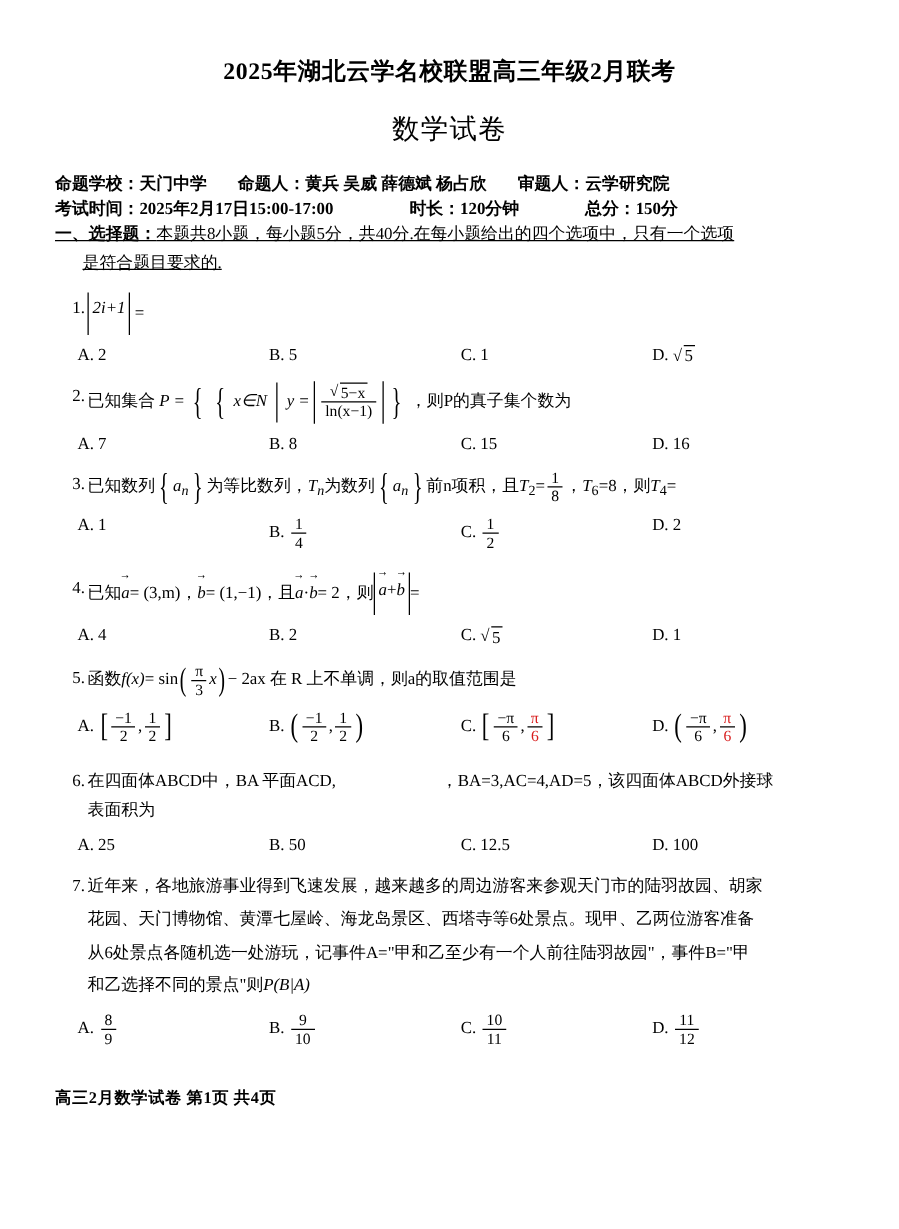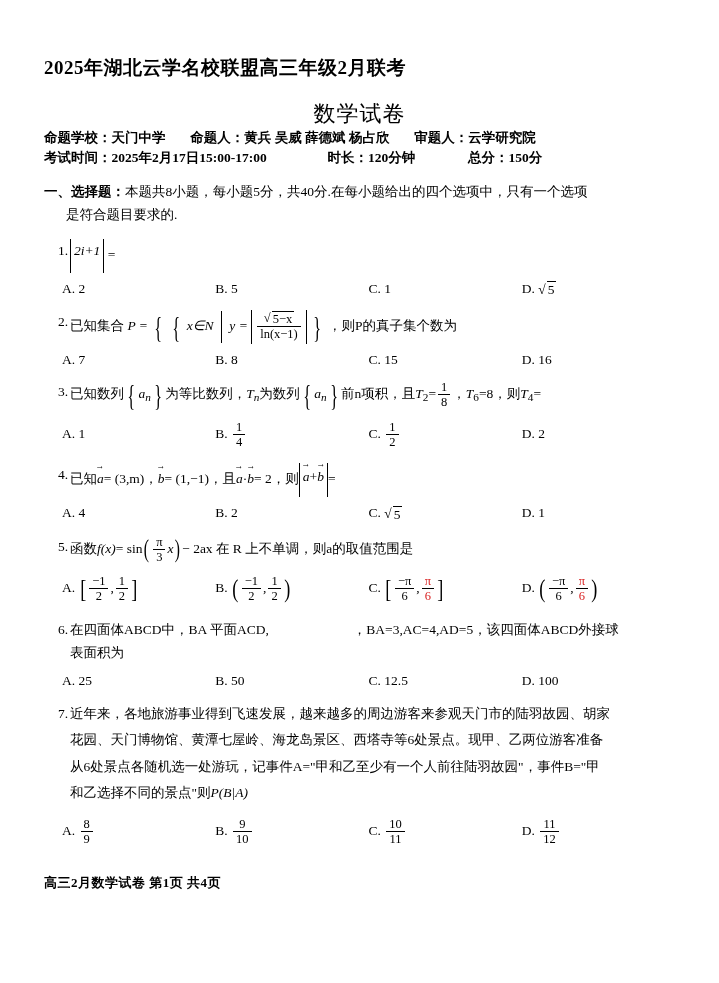--- a/index.html
+++ b/index.html
@@ -10,47 +10,48 @@
     color:#000000;
   }
   .page {
     position:relative;
     width:719px;
     min-height:983px;
     padding:40px 44px 10px 44px;
     box-sizing:border-box;
   }
   .title1 {
-    text-align:left;
+    text-align:center;
     font-size:19px;
     font-weight:bold;
     letter-spacing:0.5px;
-    margin-top:15px;
+    margin-top:4px;
   }
   .title2 {
     text-align:center;
     font-size:22px;
     font-weight:normal;
     margin-top:18px;
     letter-spacing:1px;
   }
   .meta-row {
     font-size:13.5px;
     font-weight:bold;
+    margin-top:20px;
     white-space:nowrap;
   }
   .meta-row .sp1 { display:inline-block; width:18px; }
   .meta-row .sp2 { display:inline-block; width:54px; }
   .meta-row .sp3 { display:inline-block; width:46px; }
   .meta-row2 { margin-top:2px; }
 
   .section-head {
     font-size:13.5px;
-    margin-top:14px;
     line-height:1.7;
+    text-decoration:underline;
   }
   .section-head b { font-weight:bold; }
   .section-head .indent { display:block; padding-left:22px; }
 
   .q {
     margin-top:12px;
     font-size:13.5px;
     line-height:1.75;
     position:relative;
     padding-left:26px;
@@ -64,21 +65,21 @@
   }
   .stem { display:block; }
 
   .opts {
     display:flex;
     margin-top:8px;
     padding-left:18px;
     font-size:13.5px;
   }
   .opts > div { width:25%; }
-  .opts.tall { align-items:center; min-height:34px; }
+  .opts.tall { min-height:34px; }
 
   i.v { font-style:italic; font-family:"Liberation Serif", serif; }
 
   
   .frac {
     display:inline-block;
     vertical-align:middle;
     text-align:center;
     line-height:1.12;
     font-size:12.5px;

